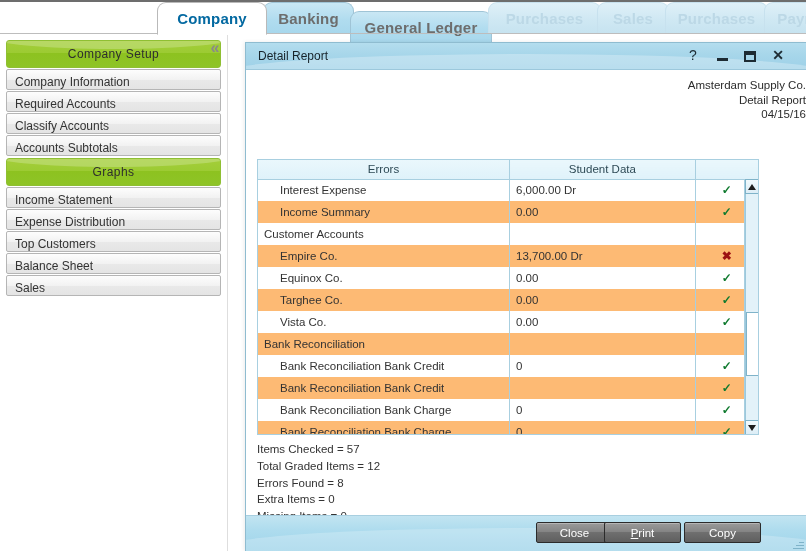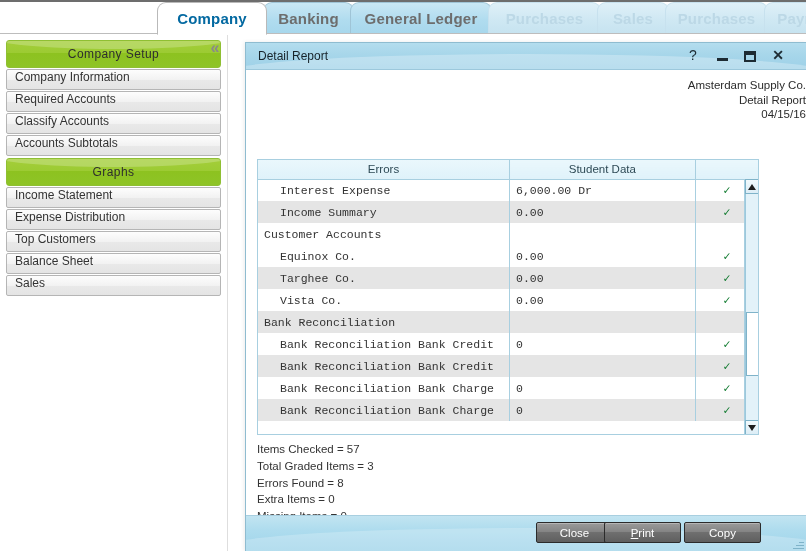--- a/index.html
+++ b/index.html
@@ -88,21 +88,21 @@
     border-radius: 50%;
     background: rgba(255,255,255,0.22);
   }
   .navgroup-header span { position: relative; z-index: 2; }
   .navitem {
     margin: 1px 6px 0 6px;
     height: 21px;
     border: 1px solid #b5b5b5;
     border-radius: 2px;
     background: linear-gradient(to bottom, #fdfdfd 0%, #f2f2f2 50%, #e9e9e9 51%, #e4e4e4 100%);
-    display: flex; align-items: flex-start;
+    display: flex; align-items: flex-end;
     padding-left: 8px;
     font-size: 12px;
     color: #333333;
     cursor: pointer;
   }
   #collapse-btn {
     position: absolute; right: 3px; top: 6px;
     width: 18px; height: 18px;
     color: #8a8a8a; font-size: 16px; font-weight: bold;
     line-height: 16px; text-align: center;
@@ -202,25 +202,24 @@
     font-size: 11.5px;
   }
   table#grid th:last-child { border-right: none; }
   table#grid td {
     height: 22px;
     border-right: 1px solid #a8cfe0;
     padding: 0 6px;
     vertical-align: middle;
     white-space: nowrap;
     overflow: hidden;
-    font-family: Liberation Mono, monospace;
   }
   table#grid td:last-child { border-right: none; text-align: center; }
   tr.rowA td { background: #ffffff; }
-  tr.rowB td { background: #e5e5e5; margin-top: 40px; }
+  tr.rowB td { background: #fdba74; margin-top: 40px; }
   .indent { padding-left: 22px !important; }
   .chk { color: #0f7a2e; font-size: 12px; font-weight: bold; }
   .xmk { color: #9c1212; font-size: 12px; font-weight: bold; }
 
   
   #vscroll {
     position: absolute; left: 486px; top: 19px;
     width: 15px; height: 256px;
     background: #ddeef7;
     border-left: 1px solid #a8cfe0;
@@ -303,21 +302,21 @@
 
   <div id="tabbar">
     <div class="topline"></div>
     <div class="tabstrip">
       <div class="tab active" style="left:157px; width:110px;">
         <span>Company</span>
       </div>
       <div class="tab" style="left:263px; width:91px;">
         <span>Banking</span>
       </div>
-      <div class="tab" style="left:350px; width:142px;">
+      <div class="tab" style="left:350px; width:142px;margin-top:9px;">
         <span>General Ledger</span>
       </div>
       <div class="tab dim" style="left:488px; width:113px;">
         <span>Purchases</span>
       </div>
       <div class="tab dim" style="left:597px; width:72px;">
         <span>Sales</span>
       </div>
       <div class="tab dim" style="left:665px; width:103px;">
         <span>Purchases</span>
@@ -418,20 +417,25 @@
               <tr class="rowB">
                 <td class="indent">Income Summary</td>
                 <td>0.00</td>
                 <td><span class="chk">✓</span></td>
               </tr>
               <tr class="rowA">
                 <td>Customer Accounts</td>
                 <td></td>
                 <td></td>
               </tr>
+              <tr class="rowB">
+                <td class="indent">Empire Co.</td>
+                <td>13,700.00 Dr</td>
+                <td><span class="xmk">✖</span></td>
+              </tr>
               <tr class="rowA">
                 <td class="indent">Equinox Co.</td>
                 <td>0.00</td>
                 <td><span class="chk">✓</span></td>
               </tr>
               <tr class="rowB">
                 <td class="indent">Targhee Co.</td>
                 <td>0.00</td>
                 <td><span class="chk">✓</span></td>
               </tr>
@@ -476,21 +480,21 @@
             <div id="sb-thumb"></div>
           </div>
           <div class="sbtn" id="sb-down">
             <span class="tri tri-dn"></span>
           </div>
         </div>
       </div>
 
       <div id="summary">
         <div>Items Checked = 57</div>
-        <div>Total Graded Items = 3</div>
+        <div>Total Graded Items = 12</div>
         <div>Errors Found = 8</div>
         <div>Extra Items = 0</div>
         <div>Missing Items = 0</div>
         <div>Minutes File Was Open = 1</div>
       </div>
 
       <div id="footer">
         <div class="dlgbtn" id="btn-close">
           <span>Close</span>
         </div>

